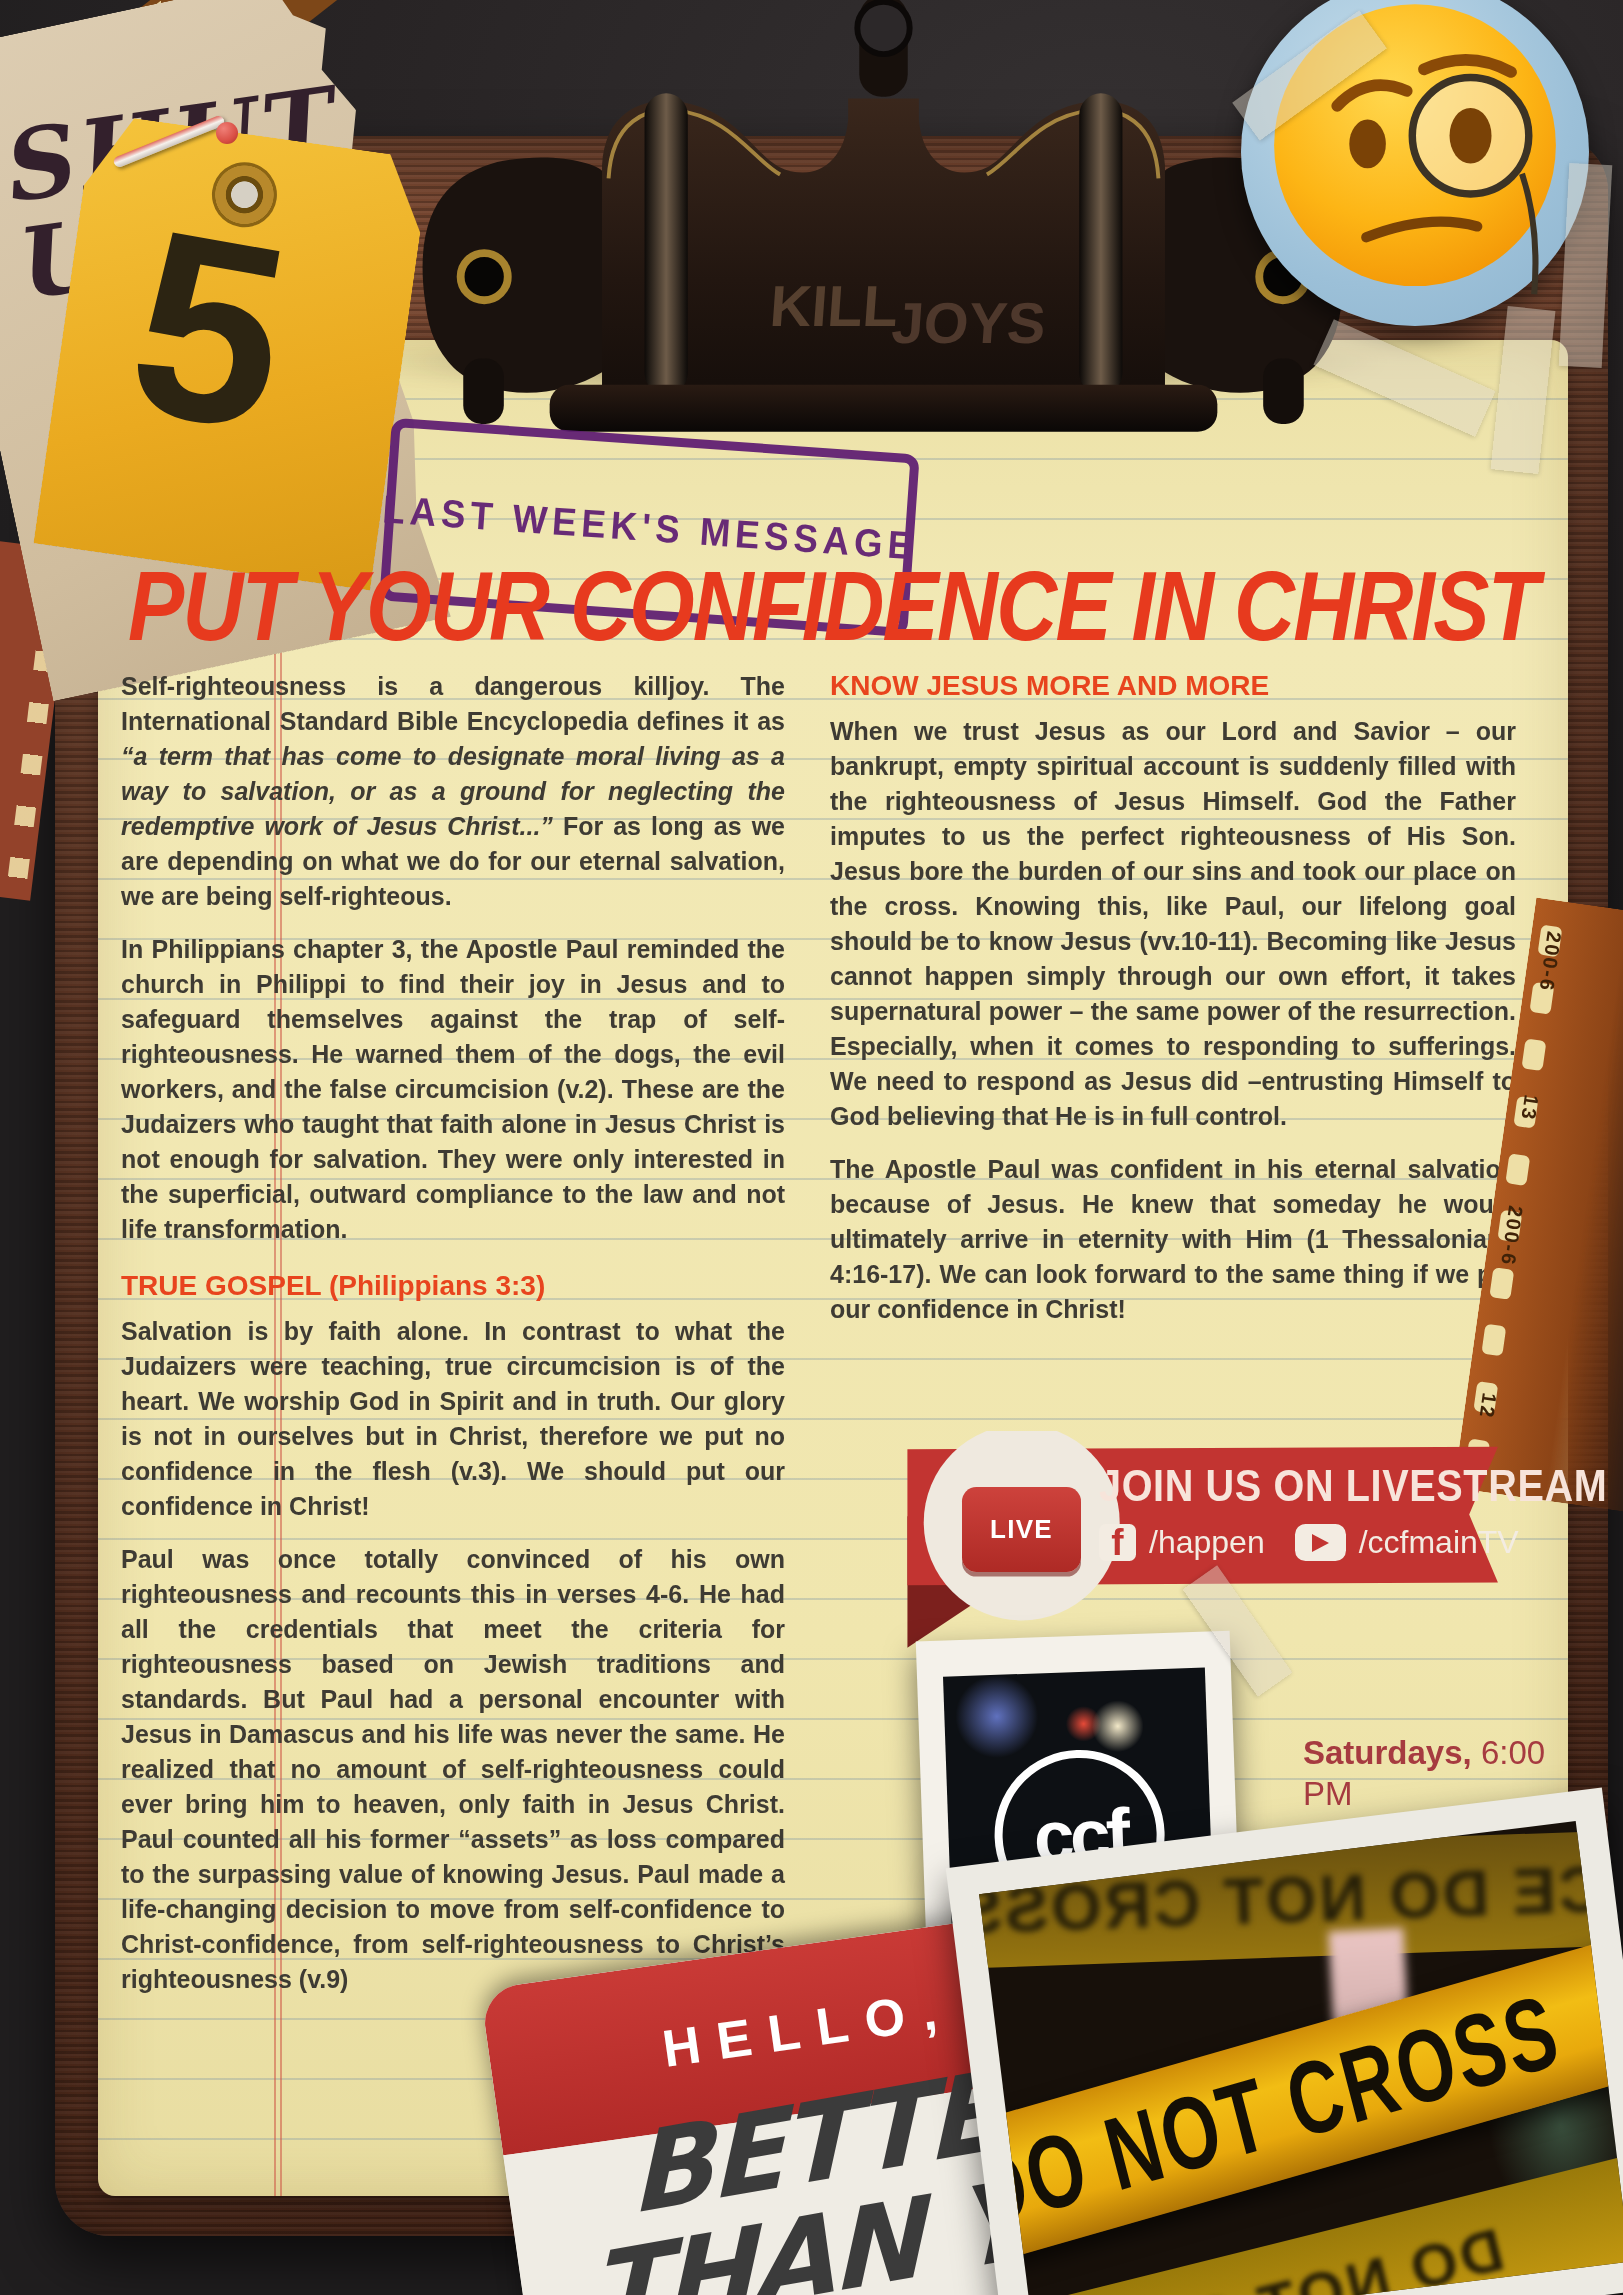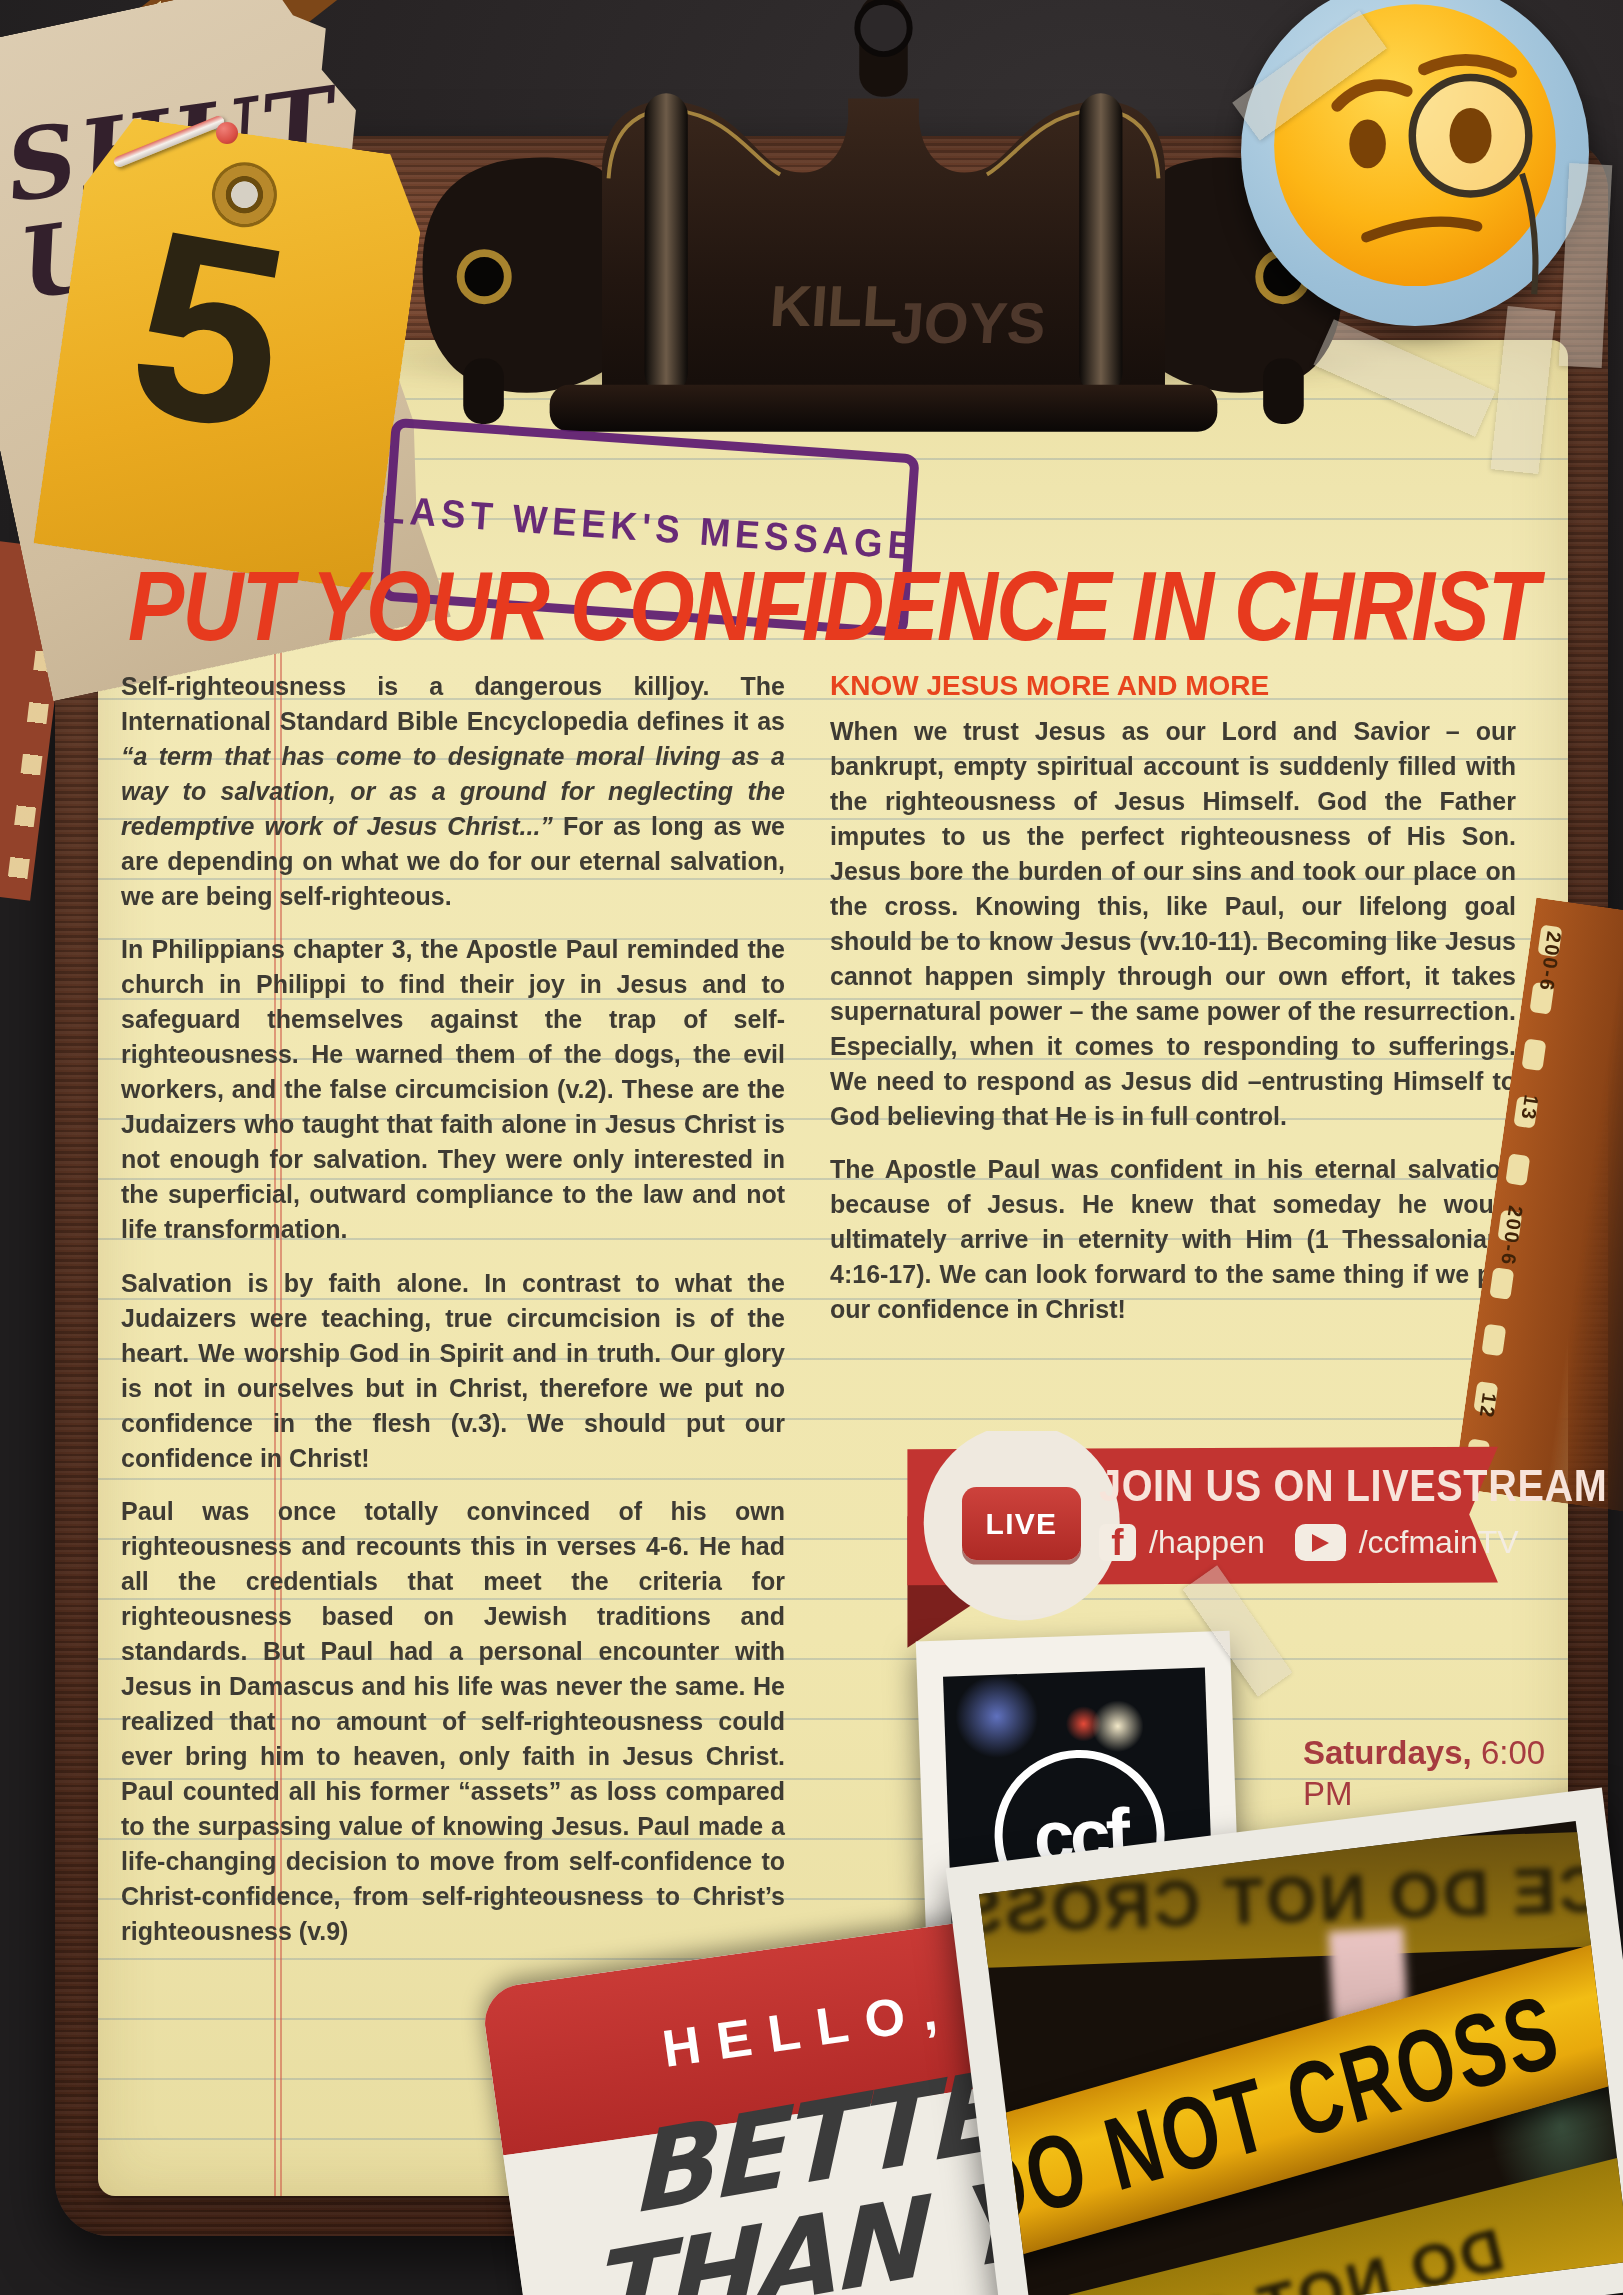--- a/index.html
+++ b/index.html
@@ -87,23 +87,23 @@
   .col{color:#3e3b33;font-size:25px;line-height:35px;text-align:justify;}
   #col-left{left:121px;top:669px;width:664px;}
   #col-right{left:830px;top:669px;width:686px;}
   .col p{margin:0 0 18.3px 0;font-weight:bold;}
   .col h3{font-size:28px;line-height:34px;color:#e8441e;margin:22px 0 10.5px 0;text-align:left;}
   .col h3.first{margin-top:0;}
   .i{font-style:italic;}
 
   
   #livestream{left:869px;top:1431px;width:651px;height:243px;}
-  #live-badge{left:93px;top:56px;width:119px;height:73px;border-radius:14.4px;
+  #live-badge{left:93px;top:56px;width:119px;height:85px;border-radius:14.4px;
     background:linear-gradient(#cd423c,#ae2a25);display:flex;align-items:center;justify-content:center;
-    font-size:30px;font-weight:bold;color:#fff;letter-spacing:1.3px;box-shadow:0 4.6px 0 rgba(110,18,14,.55);}
+    font-size:26px;font-weight:bold;color:#fff;letter-spacing:1.3px;box-shadow:0 4.6px 0 rgba(110,18,14,.55);}
   #ls-head{left:230px;top:30px;font-size:44px;font-weight:bold;color:#f7e4da;letter-spacing:0.7px;
     transform:scaleX(.9);transform-origin:left top;white-space:nowrap;}
   #ls-social{left:230px;top:93px;display:flex;align-items:center;gap:13px;color:#f3ece2;font-size:32px;}
   .fb-ic{width:37px;height:37px;border-radius:6.5px;background:#f3ece2;display:flex;align-items:flex-end;justify-content:center;overflow:hidden;}
   .fb-ic span{color:#c23431;font-weight:bold;font-size:37px;line-height:37px;}
   .yt-ic{width:51px;height:37px;border-radius:10.5px;background:#f3ece2;display:flex;align-items:center;justify-content:center;margin-left:17px;}
   .yt-tri{width:0;height:0;border-left:17px solid #c23431;border-top:9.8px solid transparent;border-bottom:9.8px solid transparent;}
 
   
   #polaroid{left:924px;top:1636px;width:314px;height:478px;transform:rotate(-2deg);
@@ -249,20 +249,21 @@
   <div class="abs tape" style="left:1564px;top:164px;width:43px;height:203px;transform:rotate(3deg);"></div>
 
   <div class="abs" id="stamp">
     <span>LAST WEEK'S MESSAGE</span>
   </div>
   <div class="abs" id="title">PUT YOUR CONFIDENCE IN CHRIST</div>
 
   <div class="abs col" id="col-left">
     <p><span>Self-righteousness is a dangerous killjoy. The International Standard Bible Encyclopedia defines it as </span><span class="i">“a term that has come to designate moral living as a way to salvation, or as a ground for neglecting the redemptive work of Jesus Christ...”</span><span> For as long as we are depending on what we do for our eternal salvation, we are being self-righteous.</span></p>
     <p>In Philippians chapter 3, the Apostle Paul reminded the church in Philippi to find their joy in Jesus and to safeguard themselves against the trap of self-righteousness. He warned them of the dogs, the evil workers, and the false circumcision (v.2). These are the Judaizers who taught that faith alone in Jesus Christ is not enough for salvation. They were only interested in the superficial, outward compliance to the law and not life transformation.</p>
+    <h3>TRUE GOSPEL (Philippians 3:3)</h3>
     <p>Salvation is by faith alone. In contrast to what the Judaizers were teaching, true circumcision is of the heart. We worship God in Spirit and in truth. Our glory is not in ourselves but in Christ, therefore we put no confidence in the flesh (v.3). We should put our confidence in Christ!</p>
     <p>Paul was once totally convinced of his own righteousness and recounts this in verses 4-6. He had all the credentials that meet the criteria for righteousness based on Jewish traditions and standards. But Paul had a personal encounter with Jesus in Damascus and his life was never the same. He realized that no amount of self-righteousness could ever bring him to heaven, only faith in Jesus Christ. Paul counted all his former “assets” as loss compared to the surpassing value of knowing Jesus. Paul made a life-changing decision to move from self-confidence to Christ-confidence, from self-righteousness to Christ’s righteousness (v.9)</p>
   </div>
   <div class="abs col" id="col-right">
     <h3 class="first">
       <span style="display:block;">KNOW JESUS MORE AND MORE</span>
     </h3>
     <p>When we trust Jesus as our Lord and Savior – our bankrupt, empty spiritual account is suddenly filled with the righteousness of Jesus Himself. God the Father imputes to us the perfect righteousness of His Son. Jesus bore the burden of our sins and took our place on the cross. Knowing this, like Paul, our lifelong goal should be to know Jesus (vv.10-11). Becoming like Jesus cannot happen simply through our own effort, it takes supernatural power – the same power of the resurrection. Especially, when it comes to responding to sufferings. We need to respond as Jesus did –entrusting Himself to God believing that He is in full control.</p>
     <p>The Apostle Paul was confident in his eternal salvation because of Jesus. He knew that someday he would ultimately arrive in eternity with Him (1 Thessalonians 4:16-17). We can look forward to the same thing if we put our confidence in Christ!</p>
   </div>

